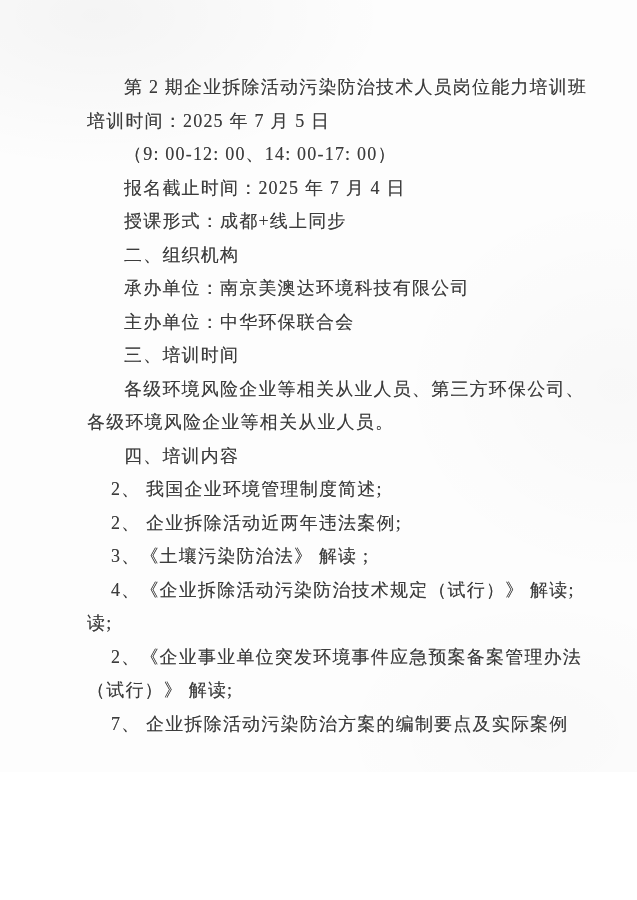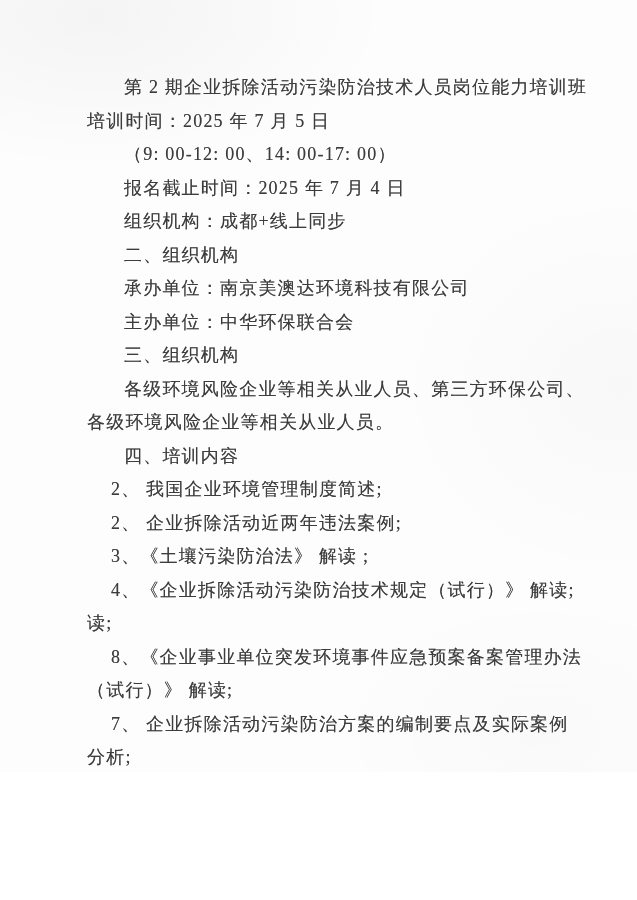--- a/index.html
+++ b/index.html
@@ -49,32 +49,31 @@
 </style>
 </head>
 <body>
 
 <div class="page">
   <div class="content">
       <div class="line indent-para">第 2 期企业拆除活动污染防治技术人员岗位能力培训班</div>
       <div class="line indent-flush">培训时间：2025 年 7 月 5 日</div>
       <div class="line indent-para">（9: 00-12: 00、14: 00-17: 00）</div>
       <div class="line indent-para">报名截止时间：2025 年 7 月 4 日</div>
-      <div class="line indent-para">组织机构：成都+线上同步</div>
+      <div class="line indent-para">授课形式：成都+线上同步</div>
       <div class="line indent-para">二、组织机构</div>
       <div class="line indent-para">承办单位：南京美澳达环境科技有限公司</div>
       <div class="line indent-para">主办单位：中华环保联合会</div>
-      <div class="line indent-para">三、组织机构</div>
+      <div class="line indent-para">三、培训时间</div>
       <div class="line indent-para">各级环境风险企业等相关从业人员、第三方环保公司、</div>
       <div class="line indent-flush">各级环境风险企业等相关从业人员。</div>
       <div class="line indent-para">四、培训内容</div>
       <div class="line indent-item">2、 我国企业环境管理制度简述;</div>
       <div class="line indent-item">2、 企业拆除活动近两年违法案例;</div>
       <div class="line indent-item">3、《土壤污染防治法》 解读 ;</div>
       <div class="line indent-item">4、《企业拆除活动污染防治技术规定（试行）》 解读;</div>
       <div class="line indent-flush">读;</div>
-      <div class="line indent-item">8、《企业事业单位突发环境事件应急预案备案管理办法</div>
+      <div class="line indent-item">2、《企业事业单位突发环境事件应急预案备案管理办法</div>
       <div class="line indent-flush">（试行）》 解读;</div>
       <div class="line indent-item">7、 企业拆除活动污染防治方案的编制要点及实际案例</div>
-      <div class="line indent-flush">分析;</div>
     </div>
   <div class="page-number">— 2 —</div>
 </div>
 
 </body></html>

